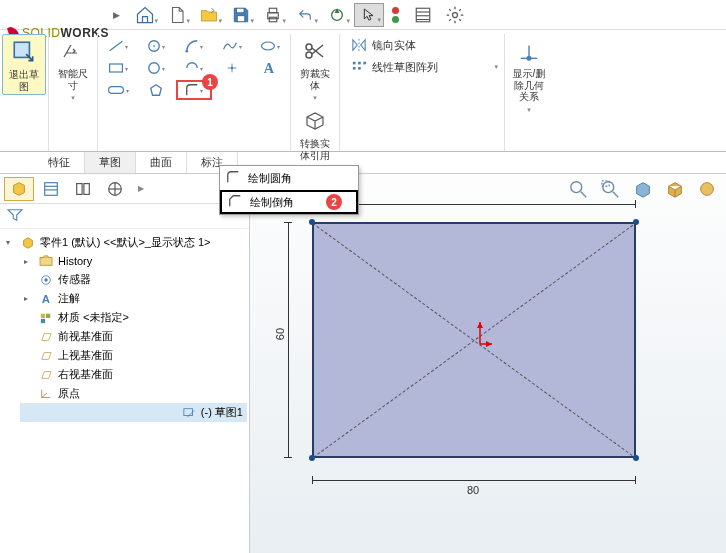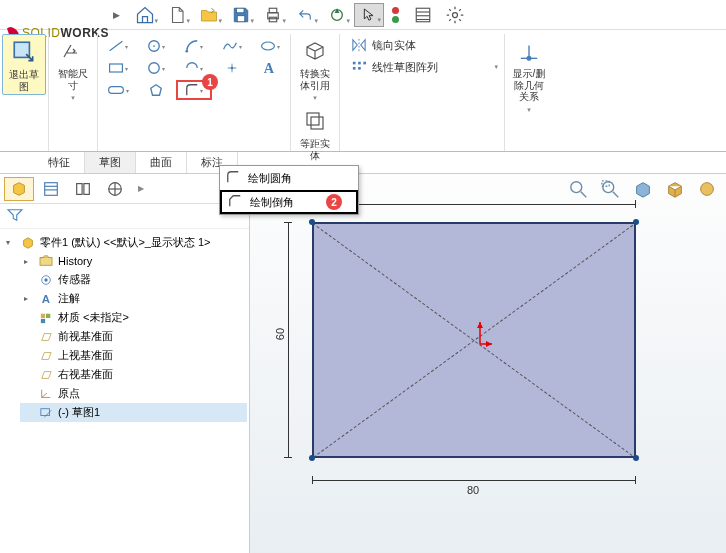--- a/index.html
+++ b/index.html
@@ -54,21 +54,21 @@
     .lp-tabs { height: 30px; display: flex; align-items: center; gap: 2px; padding: 2px 4px; border-bottom: 1px solid #ddd; }
     .lp-tab { width: 30px; height: 24px; display: flex; align-items: center; justify-content: center; border: 1px solid transparent; }
     .lp-tab.active { background: #fff4d6; border-color: #d4a843; }
     .lp-filter { padding: 4px 6px; border-bottom: 1px solid #eee; }
     .lp-filter svg { width: 18px; height: 14px; }
     .tree { padding: 4px 2px; font-size: 11px; overflow: auto; flex: 1; }
     .tree-item { display: flex; align-items: center; gap: 4px; padding: 2px 4px; white-space: nowrap; }
     .tree-item .arrow { width: 10px; font-size: 8px; color: #666; }
     .tree-item .tico { width: 16px; height: 14px; display: inline-flex; align-items: center; justify-content: center; }
     .tree-indent { padding-left: 18px; }
-    .tree-item.selected { background: #d6e8f5; }
+    .tree-item.selected { background: #d6e8f5; justify-content: flex-end; }
     
     .viewport { flex: 1; background: linear-gradient(#fdfdfd, #e8eef2); position: relative; overflow: hidden; }
     .vp-toolbar { position: absolute; top: 2px; right: 4px; display: flex; gap: 2px; }
     .vp-tool { width: 30px; height: 26px; display: flex; align-items: center; justify-content: center; }
     .drawing { position: absolute; top: 48px; left: 62px; }
     .rect-face { position: absolute; width: 324px; height: 236px; background: #b3b8d9; border: 2px solid #2a3a6b; top: 0; left: 0; }
     .diag { position: absolute; border-top: 1px dashed #555; transform-origin: 0 0; }
     .corner-dot { position: absolute; width: 6px; height: 6px; background: #1a4d8a; border-radius: 50%; margin: -3px 0 0 -3px; }
     .dim-line { position: absolute; }
     .dim-text { position: absolute; font-size: 11px; color: #333; }
@@ -272,20 +272,33 @@
             </svg>
             <span class="dd">▾</span>
           <div class="badge-r" style="top:-8px;right:-8px">1</div>
         </div>
       </div>
     </div>
   </div>
   <div class="ribbon-group">
     <div class="r-btn-big">
       <div class="ico">
+          <svg width="24" height="24" viewBox="0 0 24 24" fill="none" stroke="#555" stroke-width="1.5">
+            <circle cx="6" cy="8" r="3"></circle>
+            <circle cx="6" cy="16" r="3"></circle>
+            <line x1="9" y1="9" x2="20" y2="18"></line>
+            <line x1="9" y1="15" x2="20" y2="6"></line>
+          </svg>
+        </div>
+      <div class="txt" style="white-space:pre-line">剪裁实
+体</div>
+      <div class="ddw">▾</div>
+    </div>
+    <div class="r-btn-big">
+      <div class="ico">
           <svg width="24" height="24" viewBox="0 0 24 24" fill="none" stroke="#555" stroke-width="1.2">
             <path d="M4 8 L12 4 L20 8 L20 16 L12 20 L4 16 Z M4 8 L12 12 L20 8 M12 12 V20"></path>
           </svg>
         </div>
       <div class="txt" style="white-space:pre-line">转换实
 体引用</div>
       <div class="ddw">▾</div>
     </div>
     <div class="r-btn-big">
       <div class="ico">

